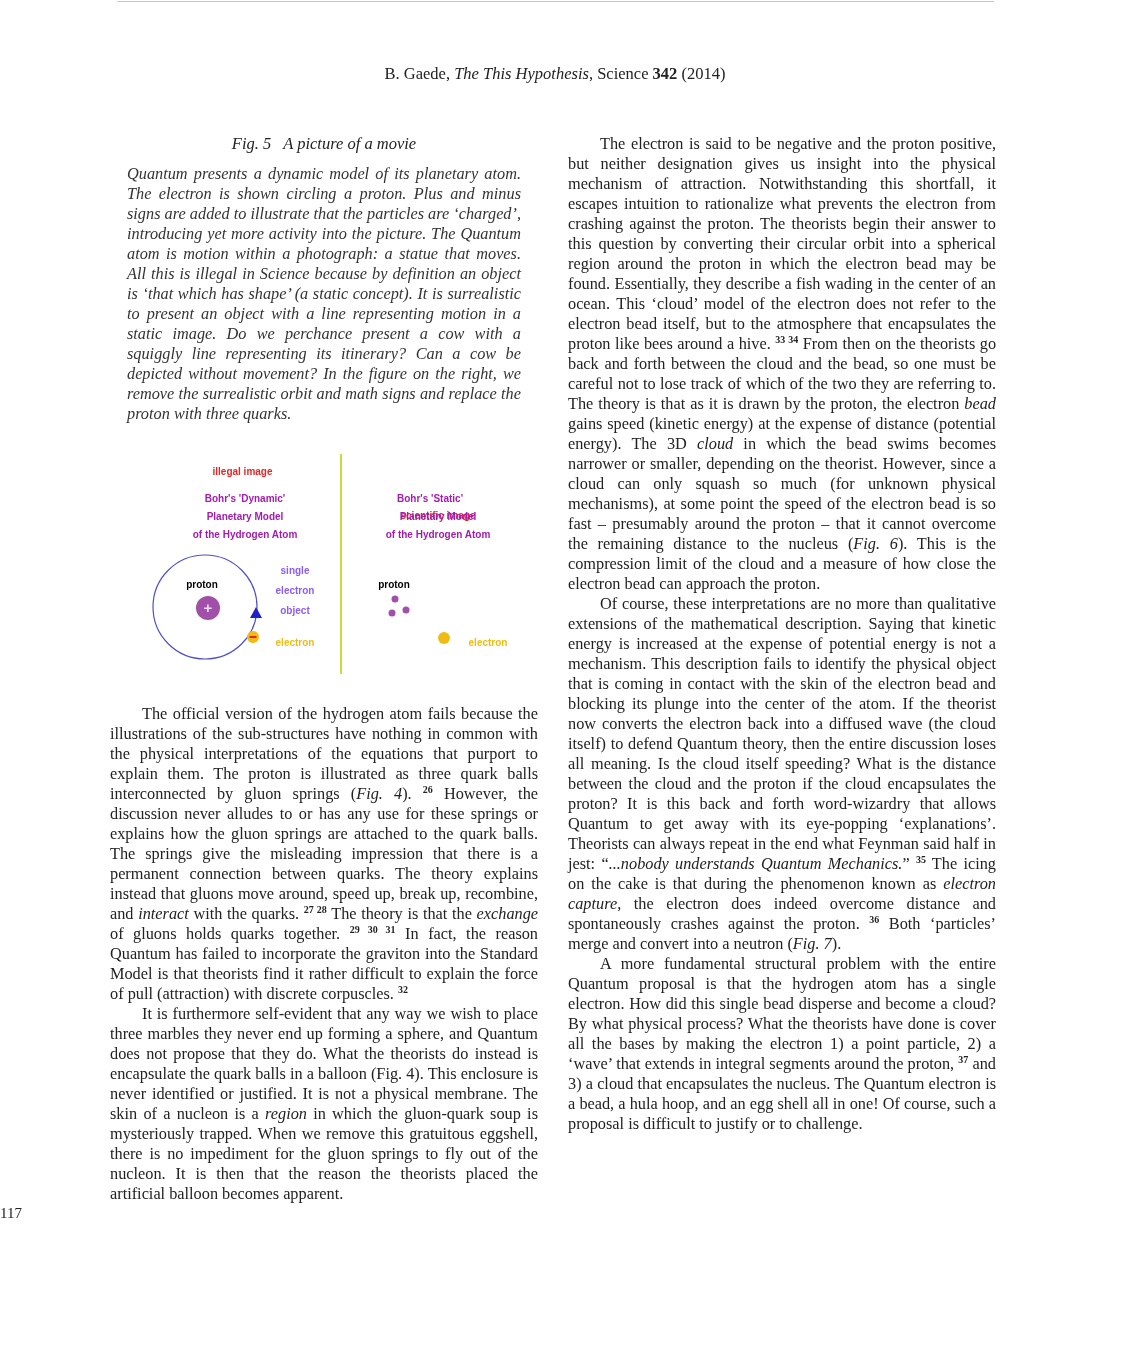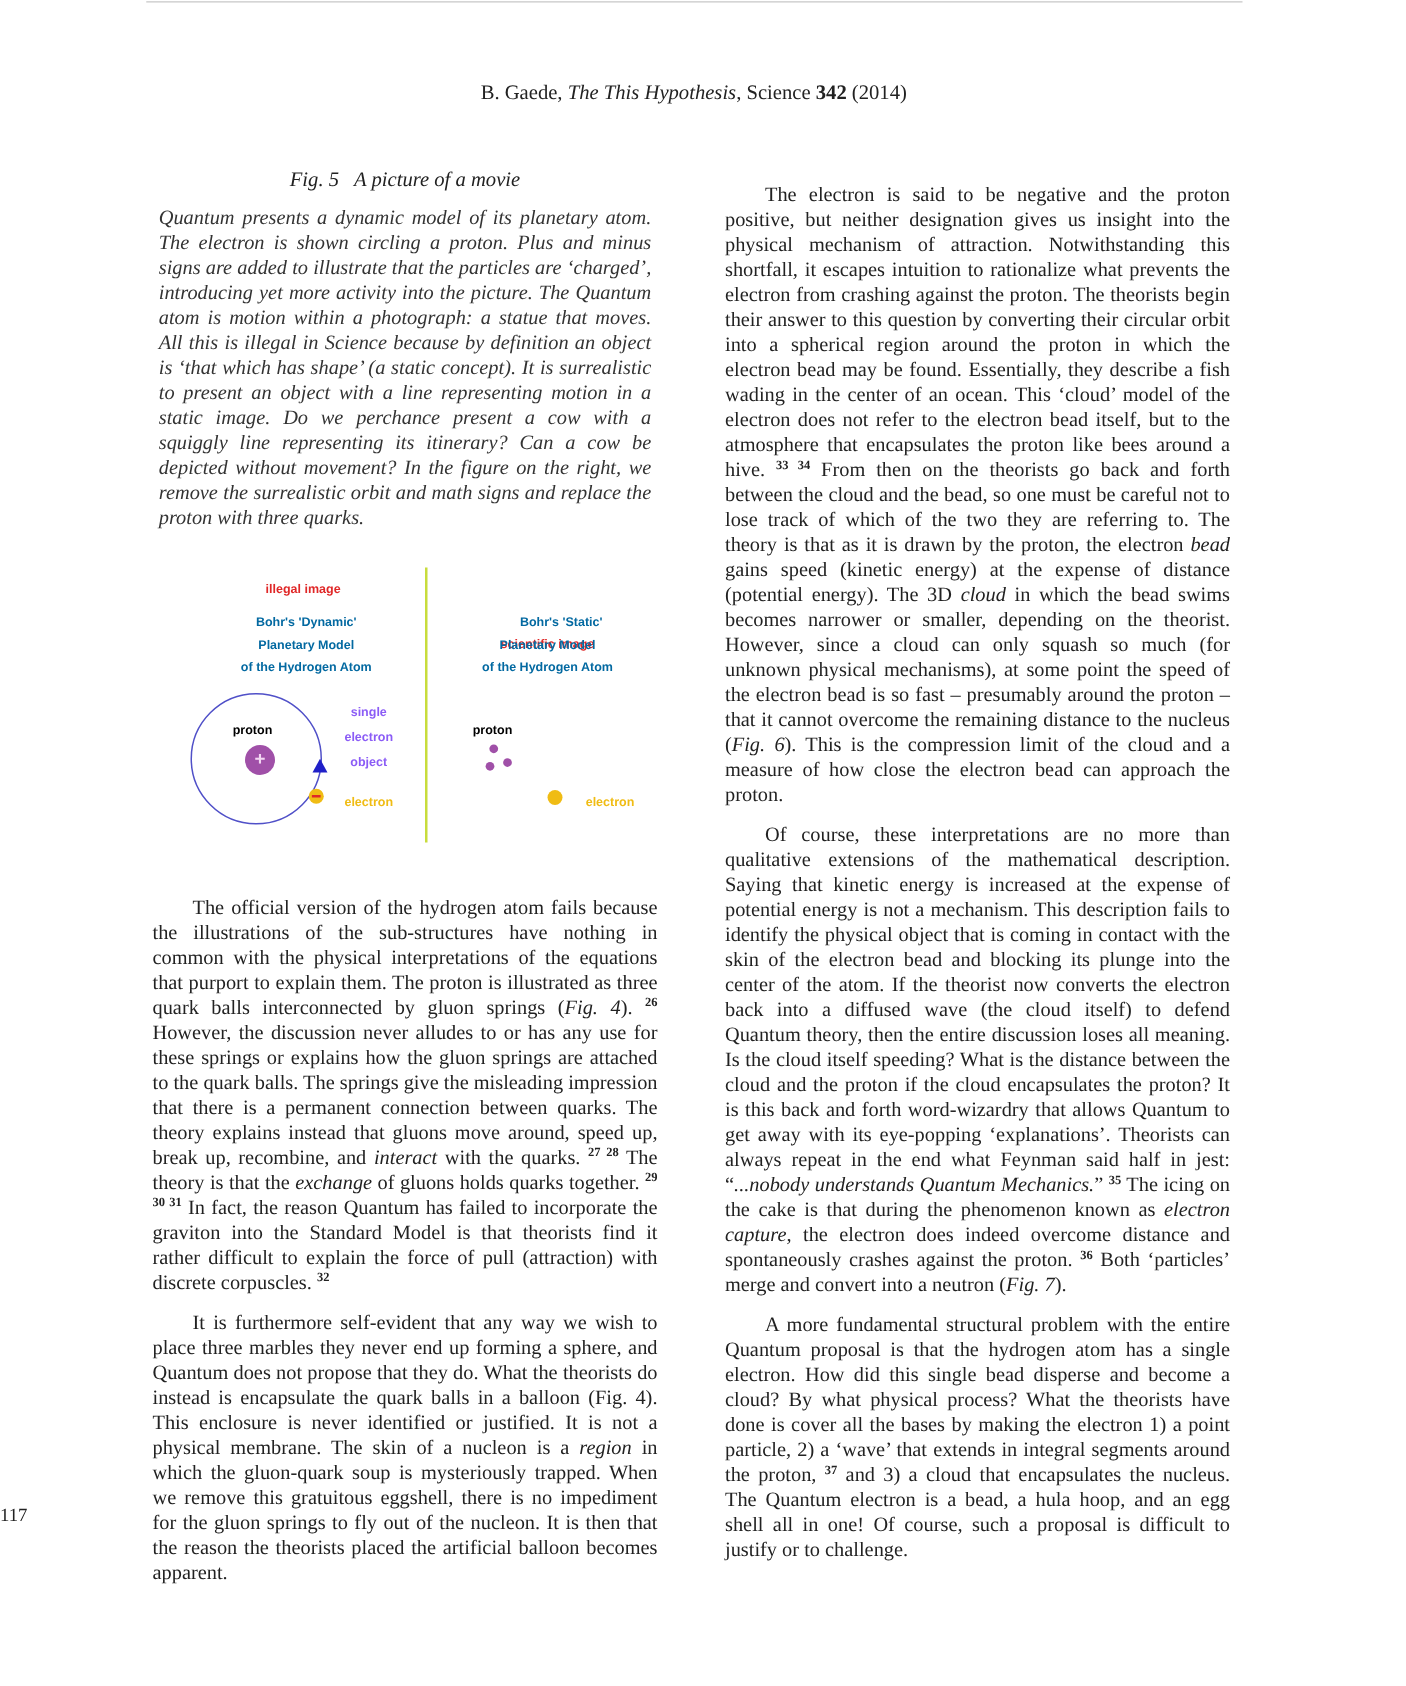--- a/index.html
+++ b/index.html
@@ -12,30 +12,30 @@
 
   .col { position: absolute; font-size: 16.3px; line-height: 20px; text-align: justify; }
   .col-left { left: 110px; width: 428px; }
   .col-right { left: 568px; width: 428px; top: 134px; }
 
   .fig-title { position: absolute; left: 110px; top: 134px; width: 428px; text-align: center;
                font-style: italic; font-size: 16.5px; line-height: 20px; }
   .fig-caption { position: absolute; left: 127px; top: 164px; width: 394px; font-style: italic;
                  font-size: 16.3px; line-height: 20px; text-align: justify; color: #333; }
 
-  .para { margin: 12px; text-indent: 32px; font-family: Liberation Serif, serif; }
+  .para { margin: 0; text-indent: 32px; font-family: Liberation Serif, serif; }
   sup { font-size: 10px; font-weight: bold; line-height: 0; vertical-align: 6px; }
   i { font-style: italic; }
 
   .figure { position: absolute; left: 150px; top: 452px; width: 380px; height: 226px;
             font-family: "Liberation Sans", "DejaVu Sans", sans-serif; font-weight: bold; }
   .figure .divider { position: absolute; left: 190px; top: 2px; width: 2px; height: 220px; background: #c8dc3c; }
   .fig-label { position: absolute; text-align: center; font-size: 10px; }
   .red { color: #e02828; }
-  .black { color: #0369a1; }
+  .black { color: #a21caf; }
   .purple { color: #000000; }
   .blue { color: #8b5cf6; }
   .yellow { color: #f0bc14; }
 
   .left-col-body { top: 704px; }
   .page-number { position: absolute; left: 0; top: 1205px; width: 1120px; text-align: left; font-size: 15px; }
 </style>
 </head>
 <body>
 
@@ -68,21 +68,21 @@
   <div class="fig-label purple" style="left:22px; top:127px; width:60px;">proton</div>
   <div class="fig-label" style="left:49px; top:147px; width:18px; color:#f2d6f2; font-size:15px;">+</div>
   <div class="fig-label blue" style="left:112px; top:113px; width:66px;">single</div>
   <div class="fig-label blue" style="left:112px; top:133px; width:66px;">electron</div>
   <div class="fig-label blue" style="left:112px; top:153px; width:66px;">object</div>
   <div class="fig-label yellow" style="left:112px; top:185px; width:66px;">electron</div>
 
   <div class="divider"></div>
 
   <div class="fig-label red" style="left:196px; top:14px; width:184px;margin-top:44px;">scientific image</div>
-  <div class="fig-label black" style="left:207px; top:41px; width:184px;">Bohr's 'Static'</div>
+  <div class="fig-label black" style="left:188px; top:41px; width:184px;">Bohr's 'Static'</div>
   <div class="fig-label black" style="left:196px; top:59px; width:184px;">Planetary Model</div>
   <div class="fig-label black" style="left:196px; top:77px; width:184px;">of the Hydrogen Atom</div>
   <div class="fig-label purple" style="left:214px; top:127px; width:60px;">proton</div>
   <svg style="position:absolute; left:196px; top:100px;" width="184" height="115" viewBox="0 0 184 115">
     <circle cx="49" cy="47" r="3.5" fill="#a050a8"></circle>
     <circle cx="46" cy="61" r="3.5" fill="#a050a8"></circle>
     <circle cx="60" cy="58" r="3.5" fill="#a050a8"></circle>
     <circle cx="98" cy="86" r="6" fill="#f0bc14"></circle>
   </svg>
   <div class="fig-label yellow" style="left:303px; top:185px; width:70px;">electron</div>

